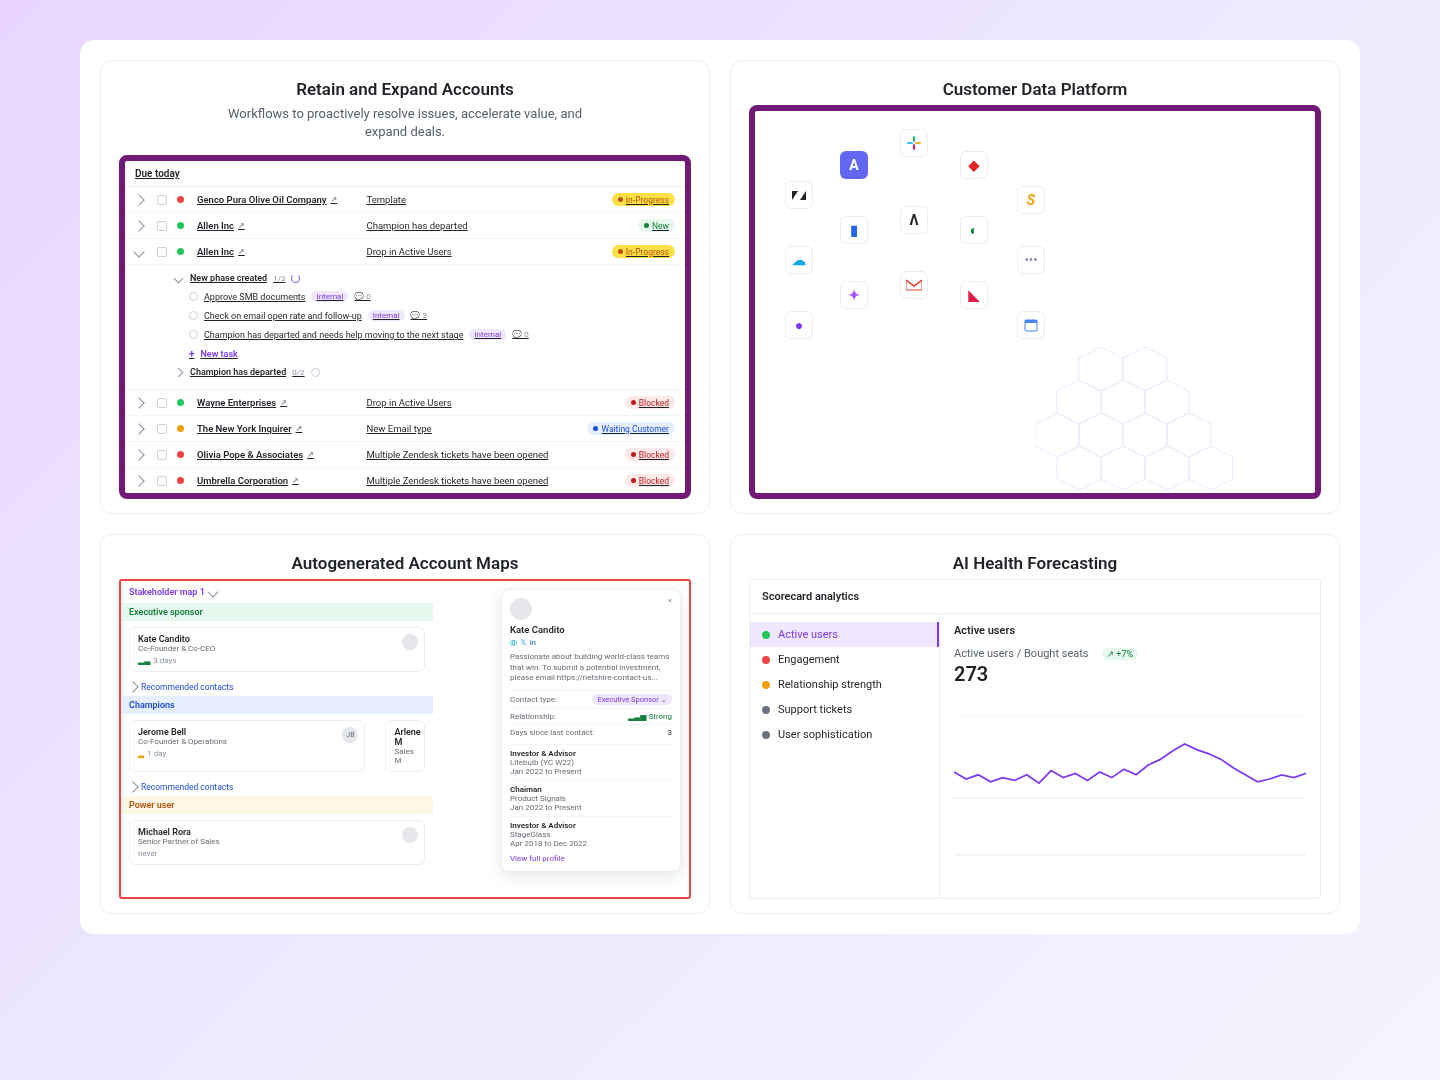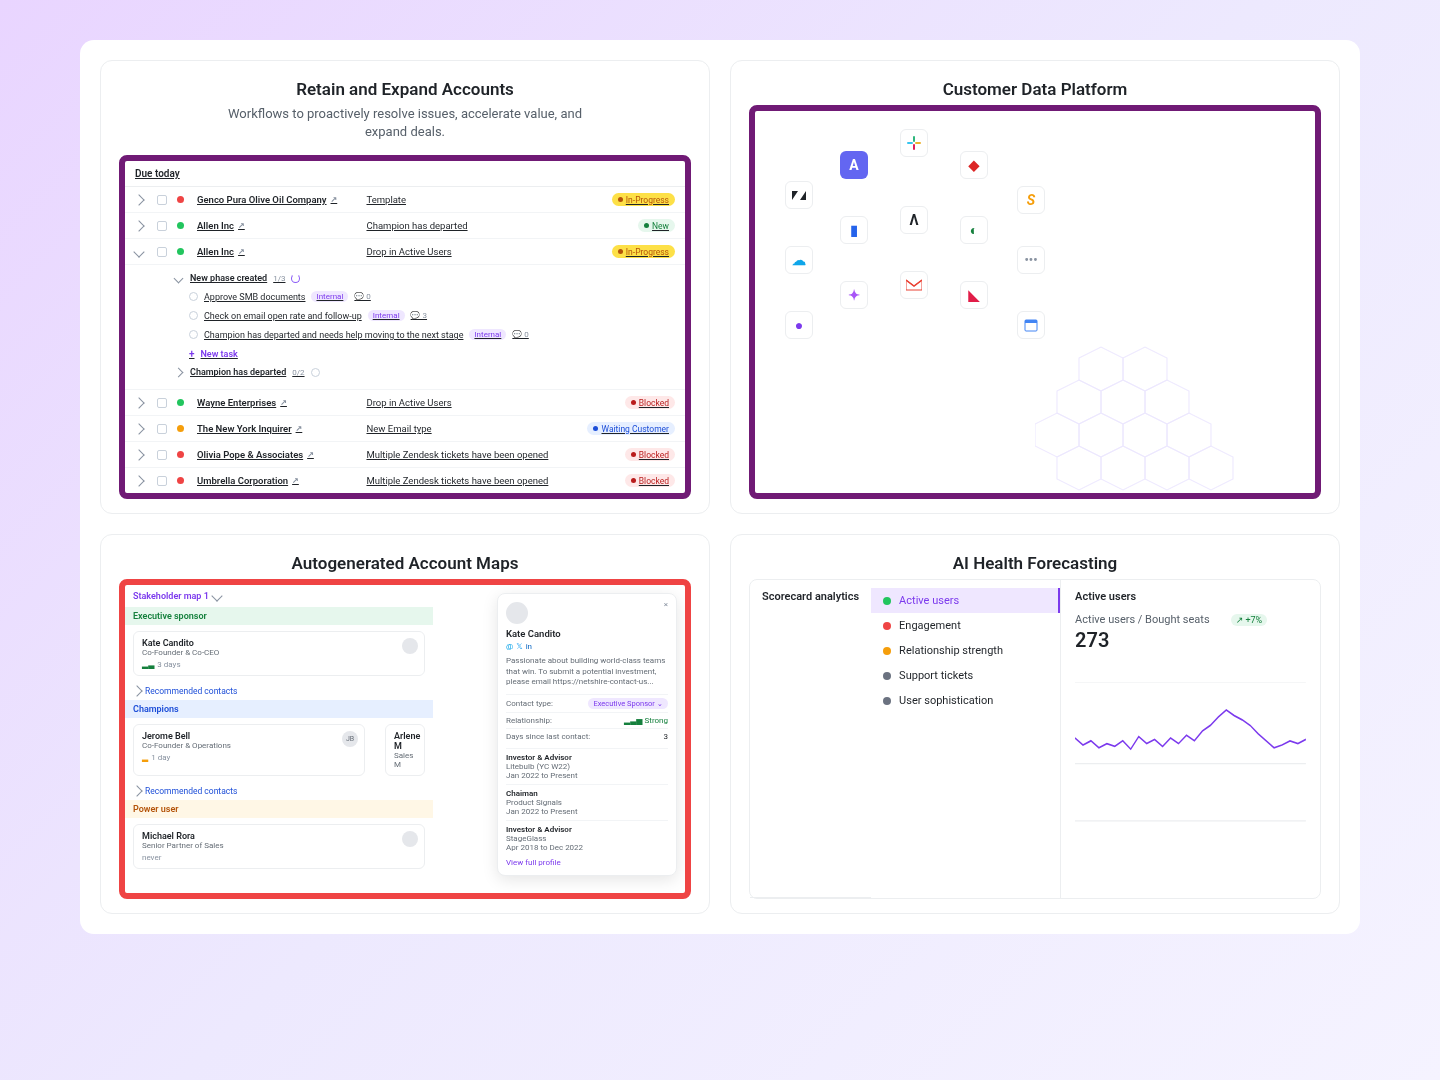--- a/index.html
+++ b/index.html
@@ -32,21 +32,21 @@
 .rad{width:9px;height:9px;border:1px solid #c9d1db;border-radius:50%;}
 .tag-int{background:#efe7ff;color:#7c3aed;font-size:8px;padding:1px 5px;border-radius:6px;}
 .cmt{color:#8892a0;font-size:8px;display:flex;align-items:center;gap:2px;}
 .plus{color:#7c3aed;font-weight:600;font-size:10px;}
 .newt{color:#7c3aed;font-weight:600;}
 
 .ilogo{width:28px;height:28px;background:#fff;border:1px solid #eceef0;border-radius:6px;display:flex;align-items:center;justify-content:center;font-size:14px;font-weight:700;position:absolute;}
 .intgrid{position:relative;height:300px;}
 .hexbg{position:absolute;bottom:0;right:60px;width:220px;height:160px;opacity:.3;}
 
-.am-panel{border:6px solid #ef4444;border-radius:8px;background:#fff;position:relative;height:320px;overflow:hidden;}
+.am-panel{border:2px solid #ef4444;border-radius:3px;background:#fff;position:relative;height:320px;overflow:hidden;}
 .am-left{width:55%;font-size:9px;}
 .am-sel{color:#7c3aed;font-weight:600;padding:6px 8px;display:flex;align-items:center;gap:4px;}
 .am-cat{padding:4px 8px;font-size:9px;font-weight:600;}
 .c-exec{background:#e6f7ed;color:#15803d;}
 .c-champ{background:#e6efff;color:#1d4ed8;}
 .c-power{background:#fff7e6;color:#b45309;}
 .pcard{border:1px solid #eceef0;border-radius:6px;margin:6px 8px;padding:6px 8px;position:relative;}
 .pname{font-weight:600;font-size:9px;}
 .prole{color:#656d76;font-size:8px;}
 .pstat{font-size:8px;color:#8892a0;margin-top:3px;display:flex;gap:3px;align-items:center;}
@@ -61,30 +61,30 @@
 .popbio{color:#656d76;line-height:1.3;margin-bottom:6px;}
 .poprow{display:flex;justify-content:space-between;align-items:center;padding:3px 0;border-top:1px solid #f2f4f6;}
 .poplbl{color:#656d76;}
 .popbtn{background:#efe7ff;color:#7c3aed;padding:1px 5px;border-radius:6px;font-size:7.5px;}
 .popstr{color:#15803d;display:flex;gap:2px;align-items:center;}
 .posect{border-top:1px solid #f2f4f6;padding-top:4px;margin-top:4px;}
 .popt{font-weight:600;}
 .popc{color:#656d76;}
 .popvf{color:#7c3aed;margin-top:6px;display:inline-block;}
 
-.sc-panel{border:1px solid #eceef0;border-radius:8px;display:flex;flex-direction:row;height:320px;background:#fff;}
+.sc-panel{border:1px solid #eceef0;border-radius:3px;display:flex;flex-direction:column;height:320px;background:#fff;}
 .sc-head{font-size:11px;font-weight:600;padding:10px 12px;border-bottom:1px solid #eceef0;}
 .sc-body{display:flex;flex:1;}
 .sc-nav{width:190px;border-right:1px solid #eceef0;padding:8px 0;}
 .sc-item{display:flex;align-items:center;gap:8px;padding:6px 12px;font-size:11px;cursor:pointer;}
 .sc-item.act{background:#efe7ff;border-right:2px solid #7c3aed;color:#7c3aed;}
 .sc-dot{width:8px;height:8px;border-radius:50%;}
 .sc-main{flex:1;padding:10px 14px;}
 .sc-title{font-size:11px;font-weight:600;margin-bottom:10px;}
-.sc-sub{font-size:11px;color:#57606a;display:flex;align-items:center;gap:21px;}
+.sc-sub{font-size:11px;color:#57606a;display:flex;align-items:center;gap:13px;}
 .sc-pct{background:#e6f7ed;color:#15803d;font-size:9px;padding:1px 5px;border-radius:6px;}
 .sc-val{font-size:20px;font-weight:600;margin-top:2px;}
 .sc-chart{height:140px;margin-top:30px;position:relative;}
 .sc-chart svg{width:100%;height:100%;}
 </style>
 </head>
 <body>
 
 <div class="main-container">
 

